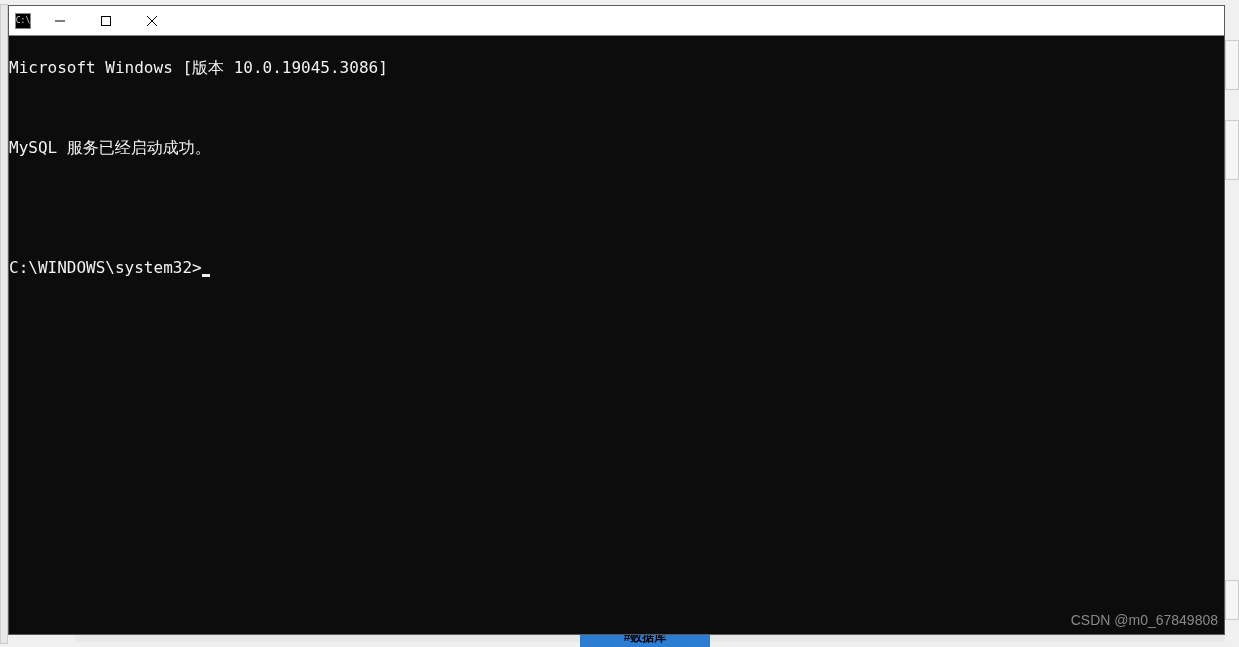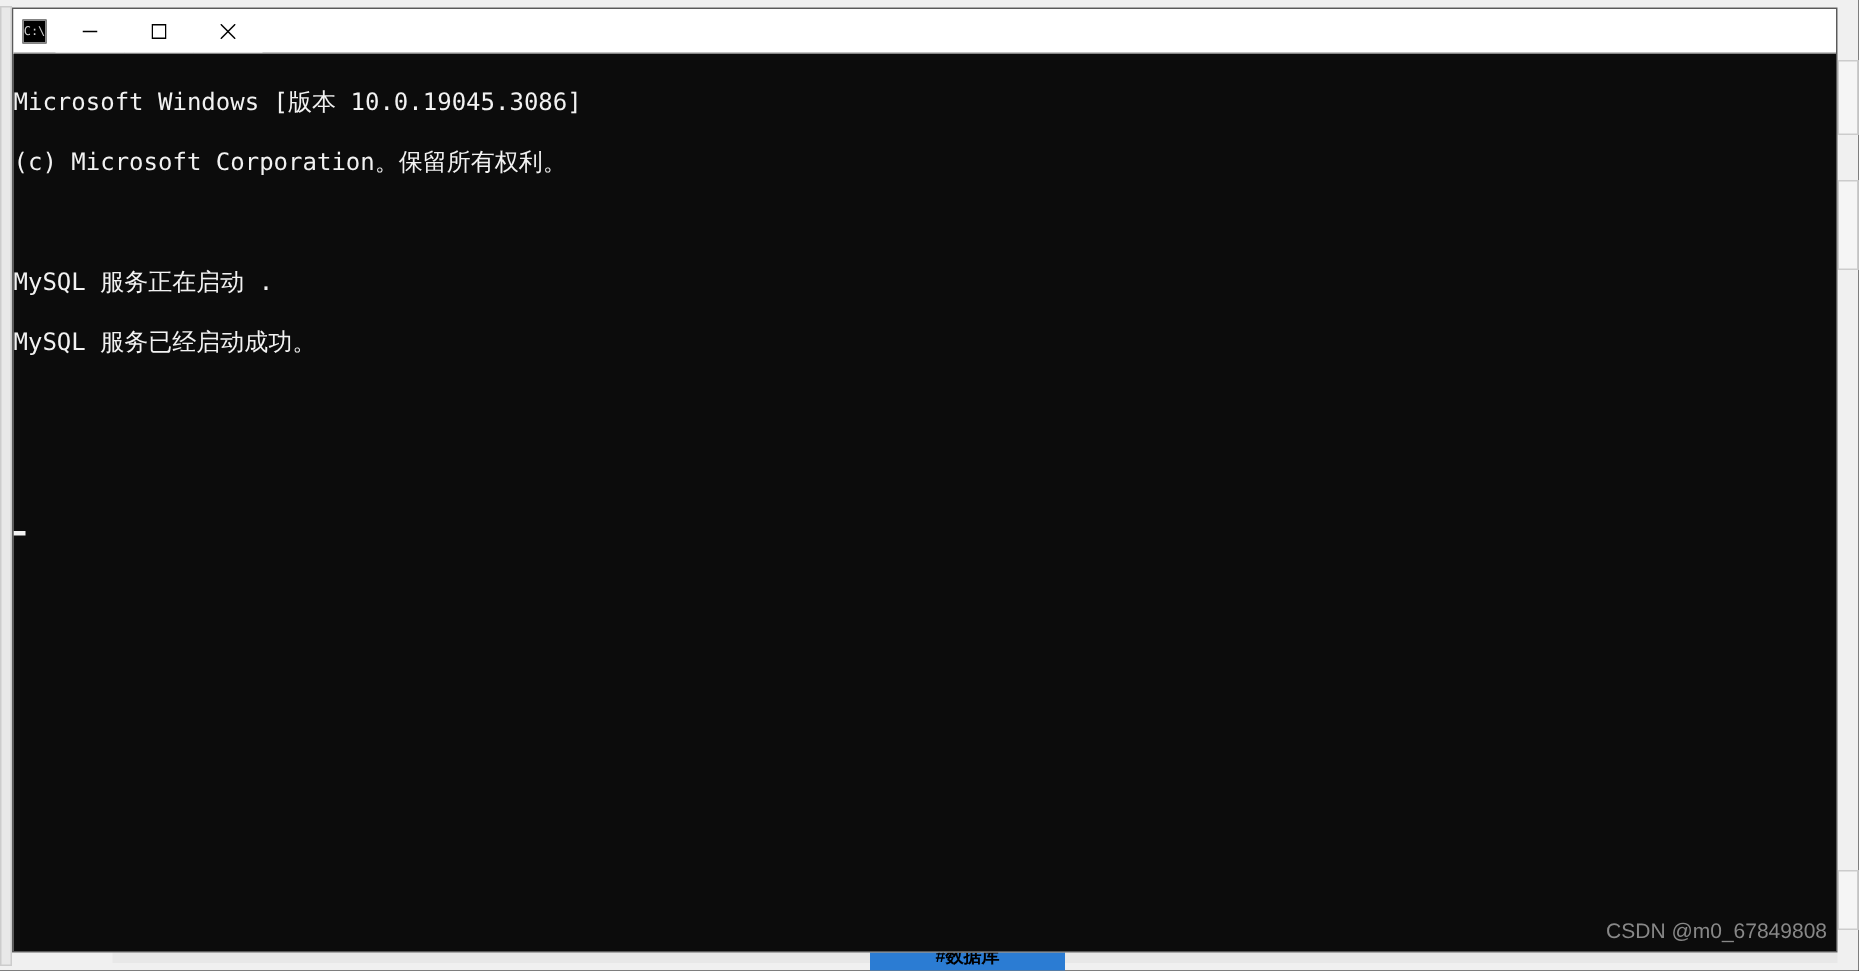--- a/index.html
+++ b/index.html
@@ -183,22 +183,20 @@
       <div class="win-btn close">
         <svg viewBox="0 0 10 10">
             <line x1="0" y1="0" x2="10" y2="10" stroke="#000" stroke-width="1"></line>
             <line x1="10" y1="0" x2="0" y2="10" stroke="#000" stroke-width="1"></line>
           </svg>
       </div>
     </div>
   </div>
   <div class="terminal">
 <div class="term-line">Microsoft Windows [版本 10.0.19045.3086]</div>
-<div class="term-line">(c) Microsoft Corporation。保留所有权利。</div>
 <div class="term-line"></div>
-<div class="term-line">MySQL 服务正在启动 .</div>
 <div class="term-line">MySQL 服务已经启动成功。</div>
 <div class="term-line"></div>
 <div class="term-line"></div>
-<div class="term-line"><span class="cursor"></span></div>
+<div class="term-line"><span>C:\WINDOWS\system32&gt;</span><span class="cursor"></span></div>
     <div class="watermark">CSDN @m0_67849808</div>
   </div>
 </div>
 
 </body></html>

